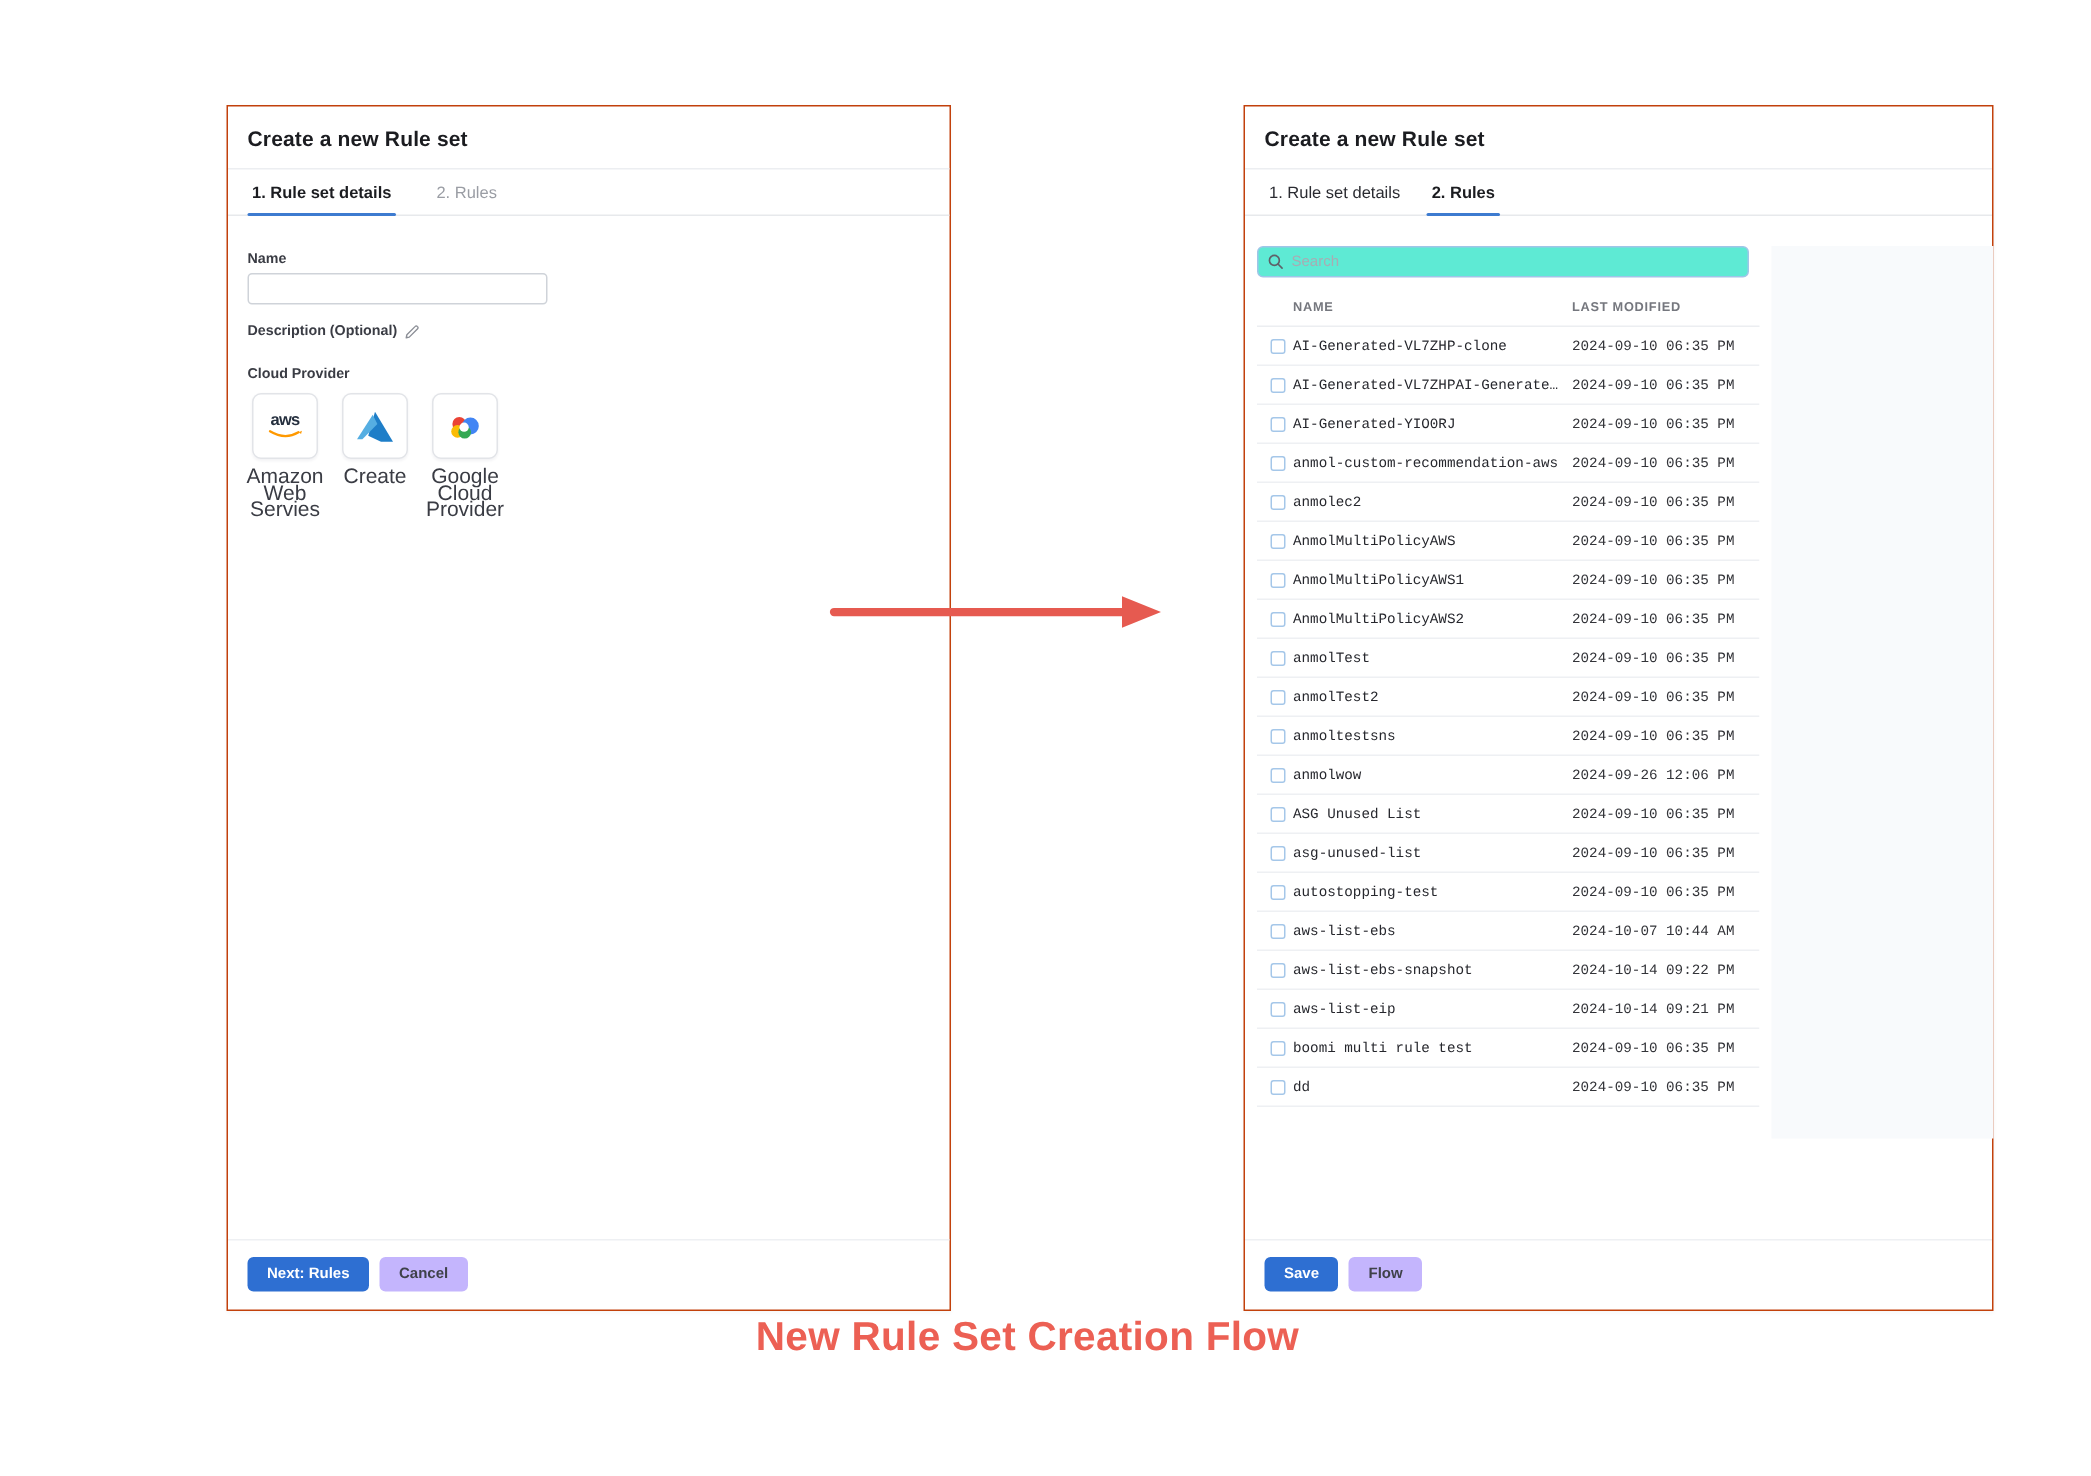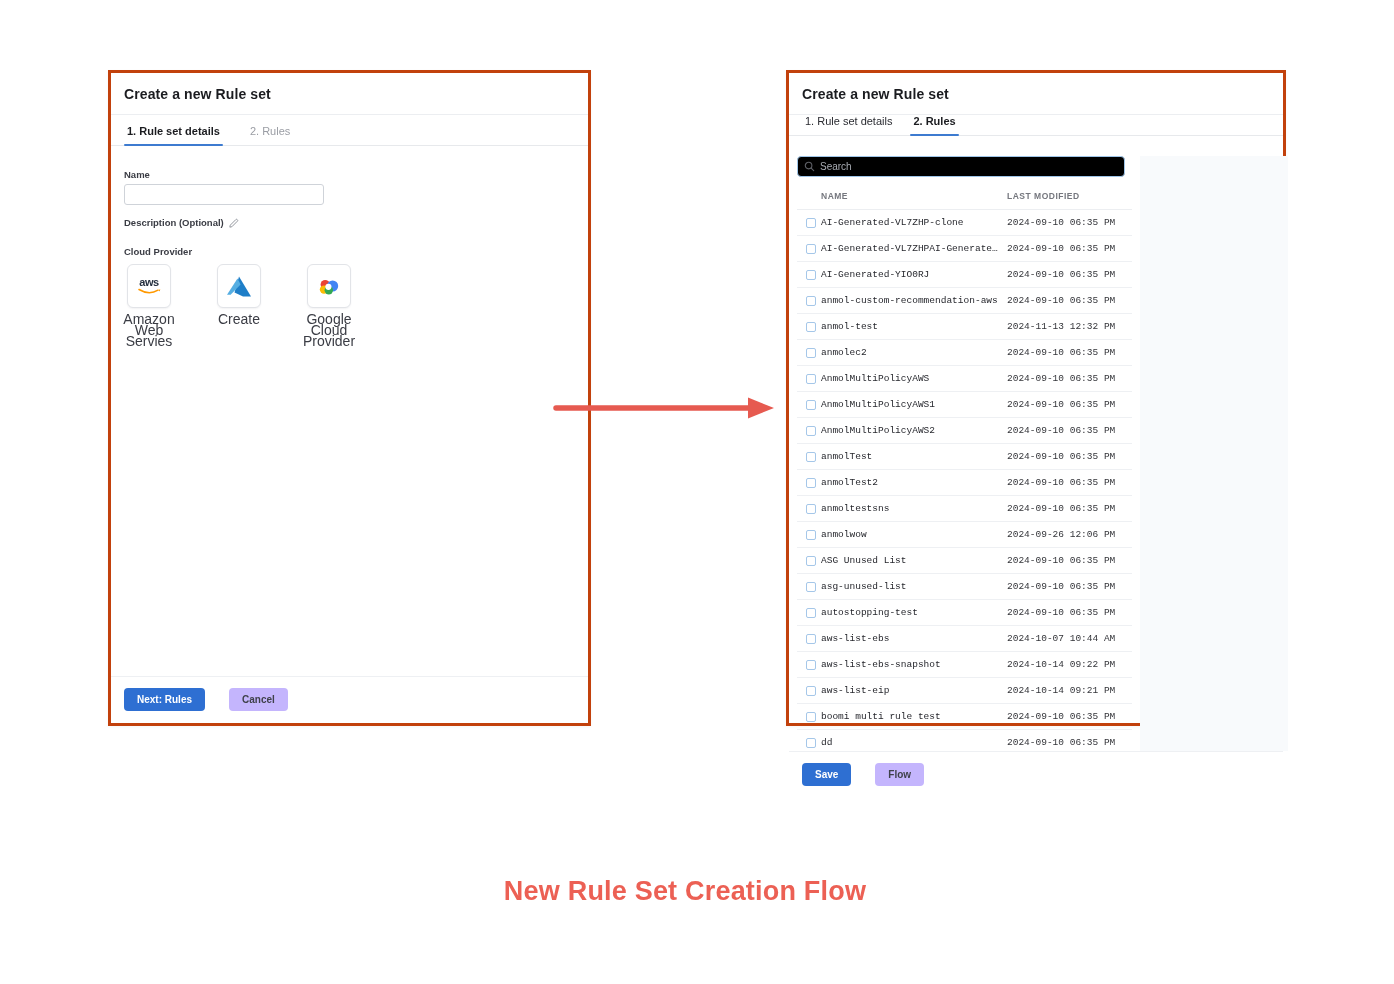--- a/index.html
+++ b/index.html
@@ -1,23 +1,23 @@
 <!DOCTYPE html>
 <html><head>
 <meta charset="utf-8">
 <style>
   * { margin:0; padding:0; box-sizing:border-box; }
   html,body { width:1394px; height:984px; background:#ffffff;
     font-family:"Liberation Sans", sans-serif; }
   .stage { position:relative; width:1394px; height:984px; background:#fff; overflow:hidden; }
 
   
-  .panel { position:absolute; top:70px; height:656px; background:#fff;
-    border:3px solid #c2410c; box-shadow:0 1px 3px rgba(40,41,61,.04);
-    display:flex; flex-direction:column; }
+  .panel { position:absolute; top:70px; height:804px; background:#fff;
+    border:1px solid #c2410c; box-shadow:0 1px 3px rgba(40,41,61,.04);
+    display:flex; flex-direction:column;margin-left:43px; }
   .panel-left  { left:108px; width:483px; }
   .panel-right { left:786px; width:500px; }
 
   .panel-header { padding:13px 13px 12px; border-bottom:1px solid #eceef1; }
   .panel-title { font-size:14px; font-weight:bold; color:#1b1c20; letter-spacing:.1px; }
 
   .tabbar { display:flex; align-items:flex-end; height:31px; padding:0 13px;
     border-bottom:1px solid #e7e9ec; }
   .tab { font-size:11px; padding:0 3px 8px; margin-right:24px; position:relative;
     color:#9a9da4; cursor:pointer; white-space:nowrap; }
@@ -29,45 +29,45 @@
 
   
   .form-body { padding:0 13px; flex:1; }
   .field-label { font-size:9.5px; font-weight:bold; color:#3a3c44; display:flex; align-items:center; gap:5px; }
   .lbl-name { margin-top:23px; }
   .name-input { margin-top:4px; width:200px; height:21px; border:1px solid #cfd3d9;
     border-radius:3px; background:#fff; font-size:10px; padding:0 6px; color:#2a2b31; display:block; }
   .lbl-desc { margin-top:12px; }
   .lbl-cloud { margin-top:18px; }
 
-  .providers { display:flex; gap:46px; margin-top:7px; padding-left:3px; }
+  .providers { display:flex; gap:16px; margin-top:7px; padding-left:3px; }
   .provider { width:44px; position:relative; cursor:pointer; }
   .provider-card { width:44px; height:44px; background:#fff; border:1px solid #e2e4e8;
     border-radius:6px; box-shadow:0 1px 2px rgba(40,41,61,.06);
     display:flex; align-items:center; justify-content:center; }
   .provider-label { position:absolute; top:50px; left:50%; transform:translateX(-50%);
     width:74px; text-align:center; font-size:14px; line-height:11px; color:#3a3c44; }
 
   .aws-logo { display:flex; flex-direction:column; align-items:center; line-height:1; }
   .aws-word { font-size:11px; font-weight:bold; color:#252f3e; letter-spacing:-.5px; }
 
   .panel-footer { margin-top:auto; border-top:1px solid #eef0f3; padding:11px 13px 12px;
-    display:flex; gap:24px; align-items:center; }
+    display:flex; gap:7px; align-items:center; }
   .btn { border:none; border-radius:4px; font-size:10px; font-weight:bold;
     padding:6px 13px; cursor:pointer; font-family:inherit; }
   .btn-primary { background:#2e6fd2; color:#fff; }
   .btn-secondary { background:#c4b5fd; color:#3f414a;text-align:center; }
 
   
   .rules-body { position:relative; flex:1; padding:0 8px; }
   .side-rect { position:absolute; left:351px; top:20px; width:148px; height:595px;
     background:#f8fafc; }
   .search-wrap { position:relative; margin-top:20px; width:328px; }
   .search-input { width:328px; height:21px; border:1px solid #9fc5e8; border-radius:4px;
-    background:#000000; font-size:10px; padding:0 6px 0 22px; color:#5a5c63; }
+    background:#5eead4; font-size:10px; padding:0 6px 0 22px; color:#5a5c63; }
   .search-input::placeholder { color:#a8acb3; }
   .search-icon { position:absolute; left:7px; top:5px; }
 
   .thead { display:flex; align-items:center; height:27px; margin-top:6px;
     padding-left:24px; border-bottom:1px solid #eceef1; width:335px; }
   .th { font-size:8.5px; font-weight:bold; color:#75777e; letter-spacing:.5px; }
   .th-name { width:186px; }
   .rows { width:335px; max-height:541px; overflow:hidden; }
   .trow { display:flex; align-items:center; height:26px; border-bottom:1px solid #eef0f3;
     padding-left:9px; cursor:pointer;font-family:Liberation Mono, monospace; }
@@ -212,25 +212,20 @@
     <span class="cell-name">AI-Generated-YIO0RJ</span>
     <span class="cell-date">2024-09-10 06:35 PM</span>
   </div>
 
   <div class="trow">
     <span class="cb"></span>
     <span class="cell-name">anmol-custom-recommendation-aws</span>
     <span class="cell-date">2024-09-10 06:35 PM</span>
   </div>
 
-  <div class="trow">
-    <span class="cb"></span>
-    <span class="cell-name">anmol-test</span>
-    <span class="cell-date">2024-11-13 12:32 PM</span>
-  </div>
 
   <div class="trow">
     <span class="cb"></span>
     <span class="cell-name">anmolec2</span>
     <span class="cell-date">2024-09-10 06:35 PM</span>
   </div>
 
   <div class="trow">
     <span class="cb"></span>
     <span class="cell-name">AnmolMultiPolicyAWS</span>

